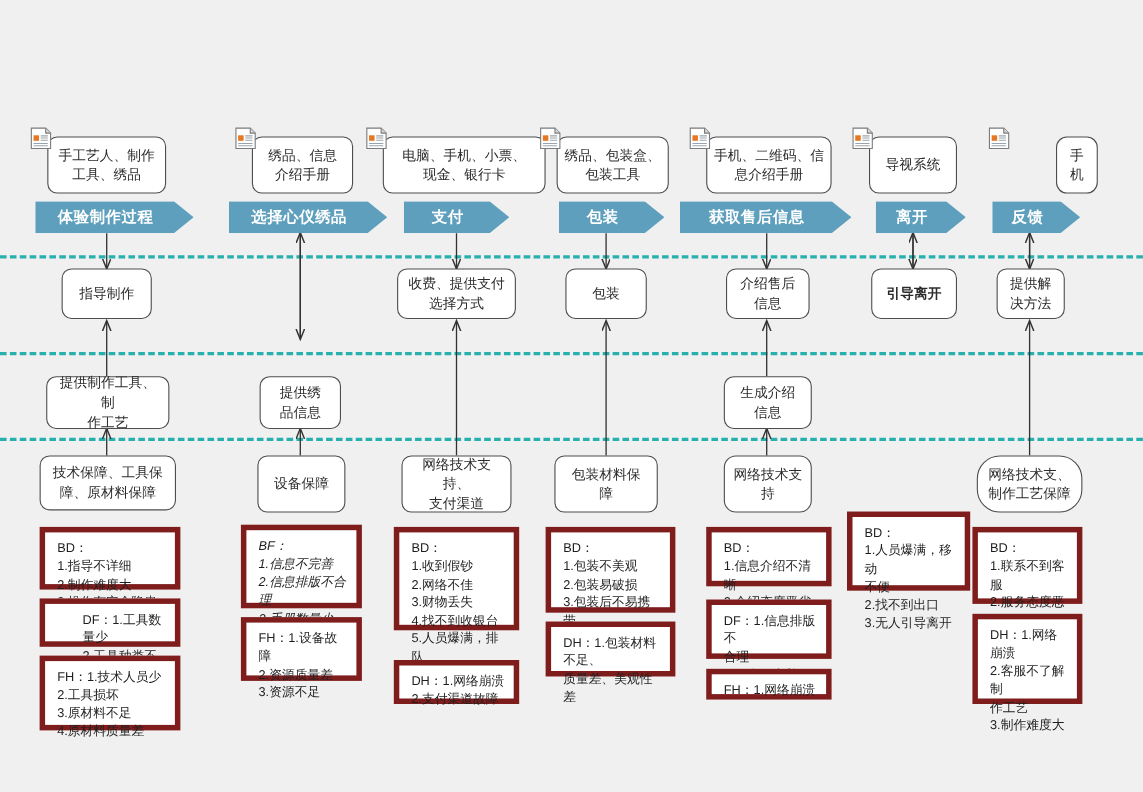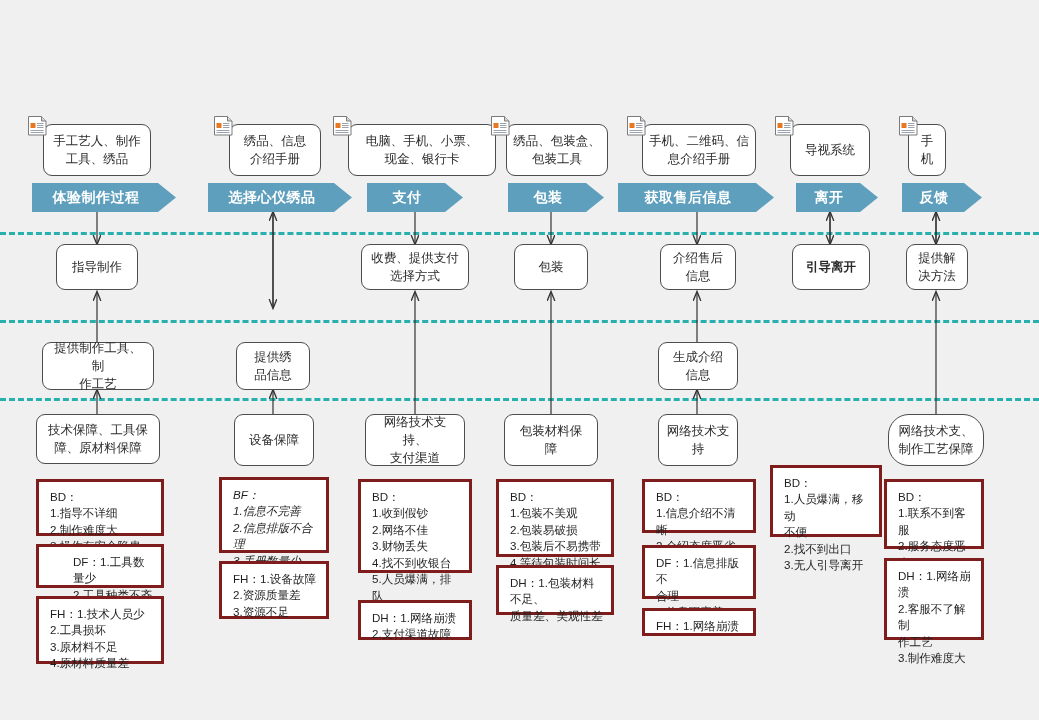--- a/index.html
+++ b/index.html
@@ -66,21 +66,21 @@
     position: absolute;
     width: 21px;
     height: 24px;
     z-index: 20;
   }
 
   
   .note {
     position: absolute;
     background: #ffffff;
-    border: 3px solid #7f1d1d;
+    border: 5px solid #7f1d1d;
     font-size: 11.6px;
     line-height: 1.42;
     color: #1f1f1f;
     padding: 7px 8px 7px 11px;
     text-align: left;
     white-space: pre-line;
     z-index: 12;
   }
 
   
@@ -264,21 +264,21 @@
       <line x1="3.5" y1="17.5" x2="16.5" y2="17.5"></line>
     </g>
   </svg>
   <div class="rbox" style="left: 642px; top: 124px; width: 114px; height: 52px; white-space: pre-line;">手机、二维码、信
 息介绍手册</div>
   <div class="chev" style="left:618px; top:183px; width:156px;">获取售后信息</div>
   <div class="rbox" style="left: 660px; top: 244px; width: 76px; height: 46px; white-space: pre-line;">介绍售后
 信息</div>
   <div class="rbox" style="left: 658px; top: 342px; width: 80px; height: 48px; white-space: pre-line;">生成介绍
 信息</div>
-  <div class="rbox" style="left: 658px; top: 414px; width: 80px; height: 52px; white-space: pre-line;">网络技术支
+  <div class="rbox" style="left: 658px; top: 414px; width: 80px; height: 52px; white-space: pre-line; border-radius: 11px;">网络技术支
 持</div>
   <div class="note" style="left:642px; top:479px; width:114px; height:54px;">BD：
 1.信息介绍不清晰
 2.介绍态度恶劣</div>
   <div class="note" style="left:642px; top:545px; width:114px; height:54px;">DF：1.信息排版不
 合理
 2.信息不完善</div>
   <div class="note" style="left:642px; top:608px; width:114px; height:28px;">FH：1.网络崩溃</div>
 
   <svg class="docicon" style="left:774px; top:115px;" viewBox="0 0 21 24">
@@ -307,21 +307,21 @@
     <path d="M14.5 1.5 v4.5 h4.5" fill="#d7d7d7" stroke="#7b7b7b" stroke-width="1"></path>
     <rect x="3.5" y="8" width="5" height="5" fill="#e87722"></rect>
     <g stroke="#9aa3ad" stroke-width="1">
       <line x1="10" y1="8.5" x2="16.5" y2="8.5"></line>
         <line x1="10" y1="10.5" x2="16.5" y2="10.5"></line>
       <line x1="10" y1="12.5" x2="16.5" y2="12.5"></line>
         <line x1="3.5" y1="15.5" x2="16.5" y2="15.5"></line>
       <line x1="3.5" y1="17.5" x2="16.5" y2="17.5"></line>
     </g>
   </svg>
-  <div class="rbox" style="left: 908px; top: 124px; width: 38px; height: 52px; white-space: pre-line;">手机</div>
+  <div class="rbox" style="left: 960px; top: 124px; width: 38px; height: 52px; white-space: pre-line; border-radius: 10px;">手机</div>
   <div class="chev" style="left:902px; top:183px; width:80px;">反馈</div>
   <div class="rbox" style="left: 906px; top: 244px; width: 62px; height: 46px; white-space: pre-line;">提供解
 决方法</div>
   <div class="rbox" style="left: 888px; top: 414px; width: 96px; height: 52px; white-space: pre-line; border-radius: 21px;">网络技术支、
 制作工艺保障</div>
   <div class="note" style="left:884px; top:479px; width:100px; height:70px;">BD：
 1.联系不到客服
 2.服务态度恶劣
 3.解决方法不合
 理</div>

